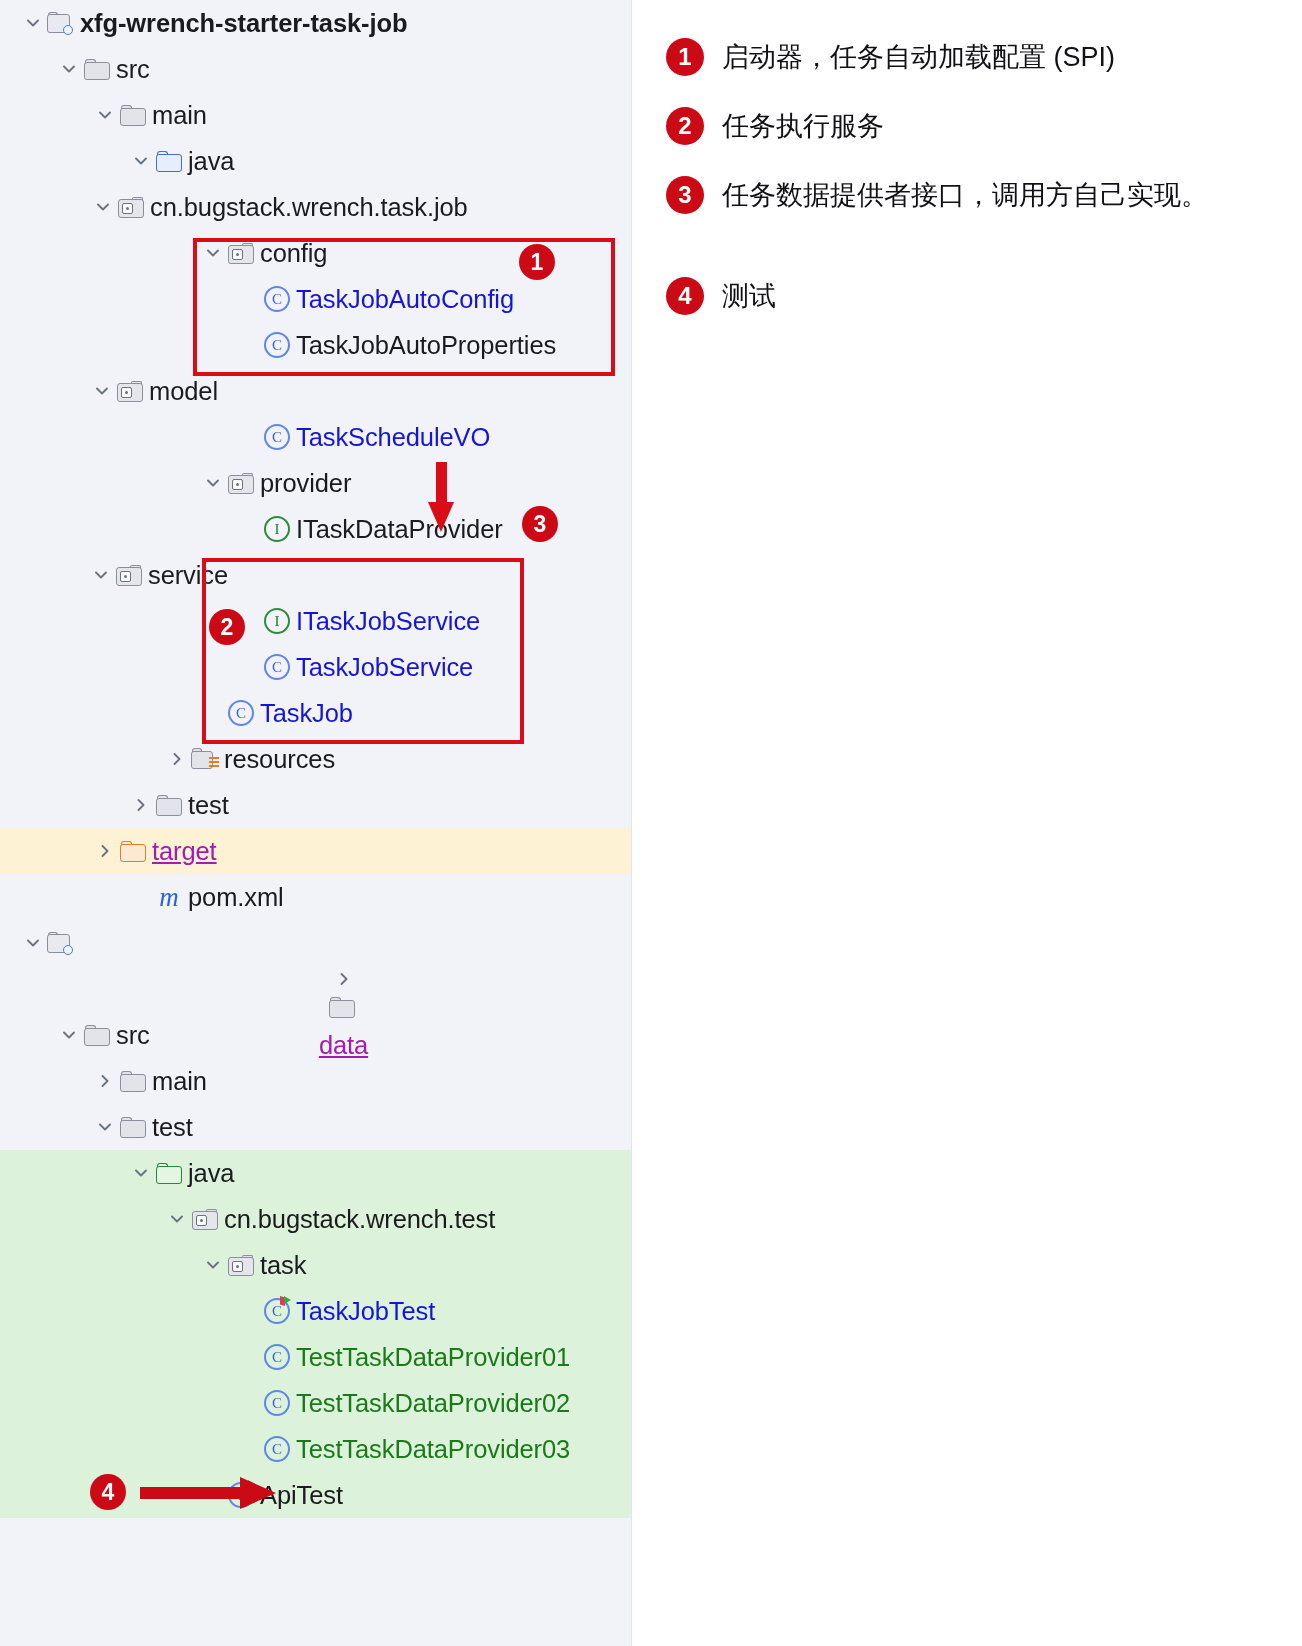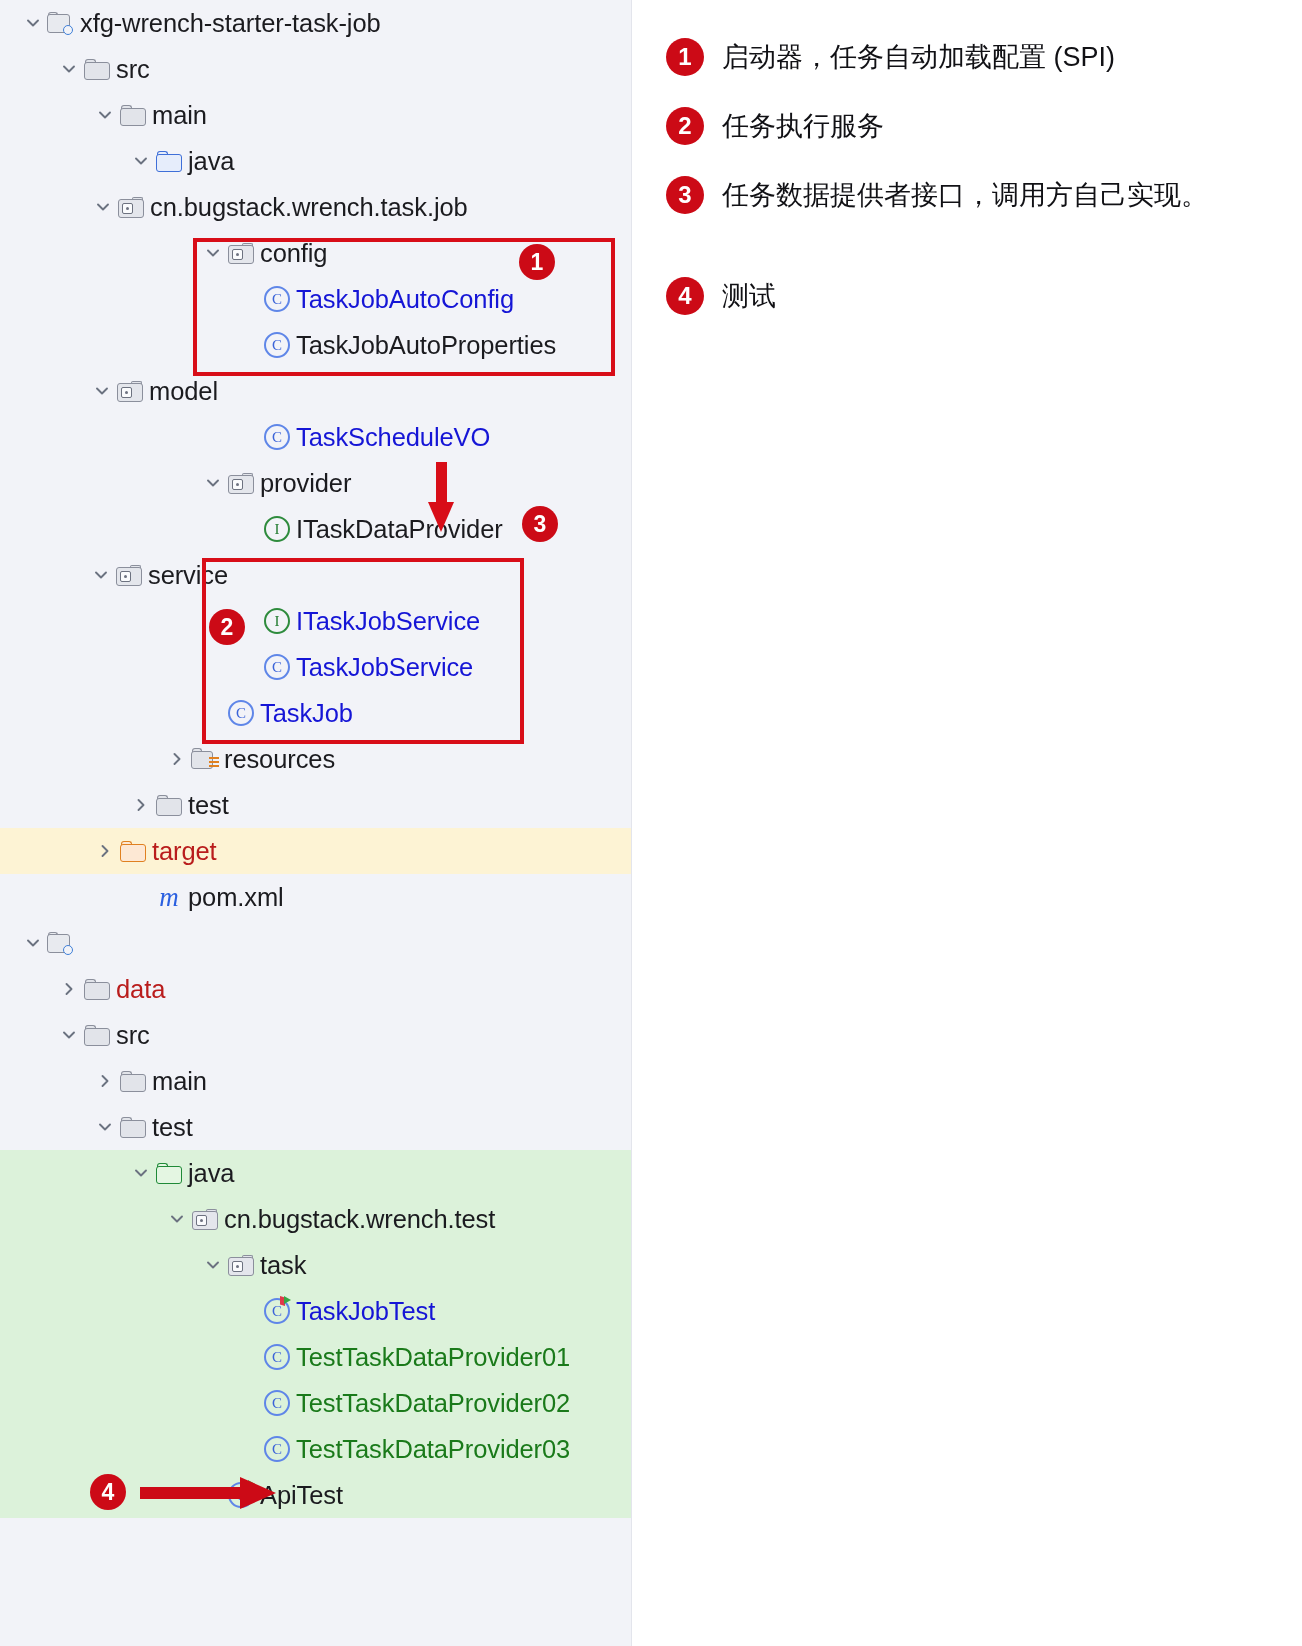--- a/index.html
+++ b/index.html
@@ -39,24 +39,24 @@
     display: flex; align-items: center; justify-content: center;
     flex: 0 0 30px;
     margin-right: 4px;
   }
   .row .label {
     font-size: 25.5px;
     color: #1b1b1f;
     letter-spacing: -0.1px;
     line-height: 46px;
   }
-  .row.bold .label { font-weight: normal; }
+  .row.bold .label { font-weight: bold; }
   .label.blue  { color: #1515d6; }
   .label.green { color: #1a7a1a; }
-  .label.brown { color: #b91c1c; }
+  .label.brown { color: #a21caf; text-decoration: underline; }
 
   
   .hl-yellow { background: #fdf3d4; }
   .hl-green  { background: #dcf2da; }
 
   
   .folder { width: 26px; height: 21px; position: relative; }
   .folder .body {
     position: absolute; left: 0; top: 3px;
     width: 26px; height: 18px;
@@ -482,21 +482,21 @@
             </svg>
           </span>
           <span class="ico">
             <span class="modfolder">
               <span class="tab"></span>
               <span class="body"></span>
               <span class="dot"></span>
             </span>
           </span>
         </div>
-        <div class="row" style="padding-left: 56px;">
+        <div class="row" style="padding-left: 56px; flex-direction: column;">
           <span class="twisty">
             <svg width="18" height="18" viewBox="0 0 18 18">
               <path d="M6.5 4 L11.5 9 L6.5 14" fill="none" stroke="#6b7280" stroke-width="1.9" stroke-linecap="round" stroke-linejoin="round"></path>
             </svg>
           </span>
           <span class="ico">
             <span class="folder">
               <span class="tab"></span>
               <span class="body"></span>
             </span>

